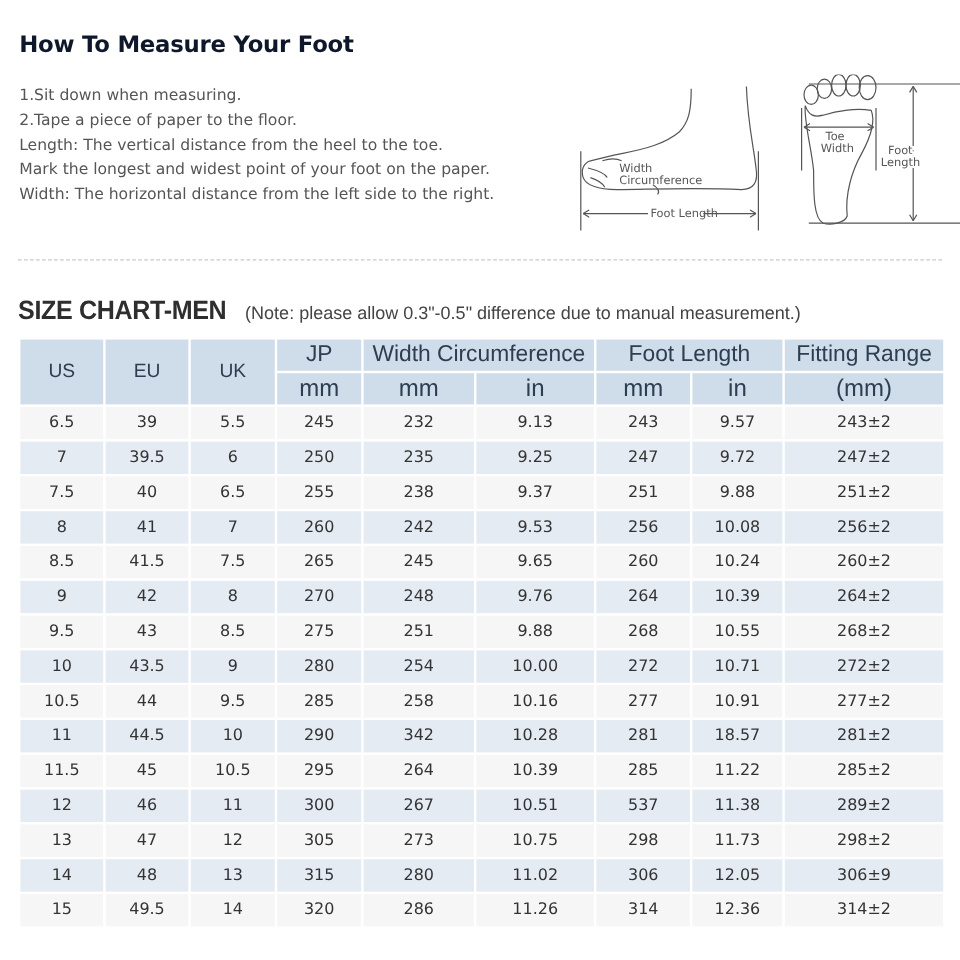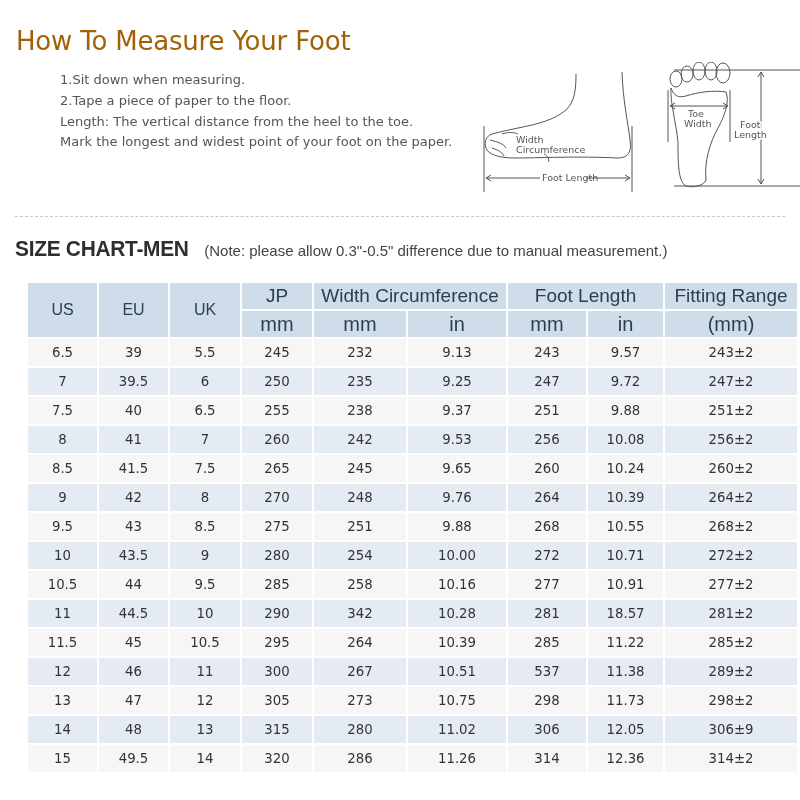--- a/index.html
+++ b/index.html
@@ -2,49 +2,49 @@
 <html><head>
   <meta charset="utf-8">
   <style>
     * { box-sizing: border-box; margin: 0; padding: 0; }
     html, body { width: 800px; height: 800px; background: #ffffff; overflow: hidden; }
     body { font-family: "Liberation Sans", sans-serif; color: #333333; position: relative; }
 
     .title {
       position: absolute; left: 16px; top: 26px;
       font-family: "DejaVu Sans", sans-serif;
-      font-weight: normal; font-size: 26px; color: #a16207; letter-spacing: -0.2px;
+      font-weight: bold; font-size: 19px; color: #0f172a; letter-spacing: -0.2px;
     }
     .instructions {
       position: absolute; left: 16px; top: 70px; width: 450px;
       font-family: "DejaVu Sans", sans-serif;
       font-size: 13px; color: #555555; line-height: 20.8px;
     }
-    .instructions div { white-space: nowrap; margin-left: 44px; }
+    .instructions div { white-space: nowrap; }
 
     .diagram { position: absolute; left: 478px; top: 62px; width: 322px; height: 138px; }
 
     .divider {
       position: absolute; left: 15px; top: 216px; width: 770px; height: 0;
       border-top: 1px dashed #c8c8c8;
     }
 
-    .chart-heading { position: absolute; left: 15px; top: 236px; white-space: nowrap; }
+    .chart-heading { position: absolute; left: 15px; top: 246px; white-space: nowrap; }
     .chart-title {
       font-family: "Liberation Sans", sans-serif; font-weight: bold;
       font-size: 22px; color: #2e2e2e; letter-spacing: -0.3px;
       display: inline-block; transform: scaleX(0.95); transform-origin: left center;
     }
     .chart-note {
       font-family: "Liberation Sans", sans-serif; font-size: 15px; color: #444444;
       margin-left: 2px;
     }
 
     table.size-table {
-      position: absolute; left: 26px; top: 281px; width: 771px;
+      position: absolute; left: 15px; top: 281px; width: 771px;
       border-collapse: collapse; table-layout: fixed;
       font-family: "DejaVu Sans", sans-serif;
     }
     table.size-table th {
       background: #cfdcea; color: #2c3e50; font-weight: normal;
       font-family: "Liberation Sans", sans-serif; font-size: 19px;
       border: 2px solid #ffffff; text-align: center; padding: 0;
     }
     table.size-table thead tr.h1 th { height: 28px; }
     table.size-table thead tr.h2 th { height: 28px; font-size: 20px; }
@@ -59,20 +59,21 @@
 </head>
 <body>
 
 <div class="title">How To Measure Your Foot</div>
 
 <div class="instructions">
   <div>1.Sit down when measuring.</div>
   <div>2.Tape a piece of paper to the floor.</div>
   <div>Length: The vertical distance from the heel to the toe.</div>
   <div>Mark the longest and widest point of your foot on the paper.</div>
+  <div>Width: The horizontal distance from the left side to the right.</div>
 </div>
 
 <div class="diagram">
   <svg width="322" height="138" viewBox="0 0 322 138" xmlns="http://www.w3.org/2000/svg" font-family="DejaVu Sans, sans-serif">
     <g fill="none" stroke="#555" stroke-width="1">
 
       <line x1="6" y1="64" x2="6" y2="130"></line>
       <line x1="154" y1="64" x2="154" y2="130"></line>
       <path d="M98 12 C98 30 96 40 88 48 C76 58 60 62 40 66 C30 68 22 70 14 72 C8 74 6 80 8 86 C10 92 20 96 36 96 C60 96 100 94 140 96 C150 96 154 90 152 78 C150 60 145 40 144 10"></path>
       <path d="M12 78 C20 80 26 82 28 86"></path>

